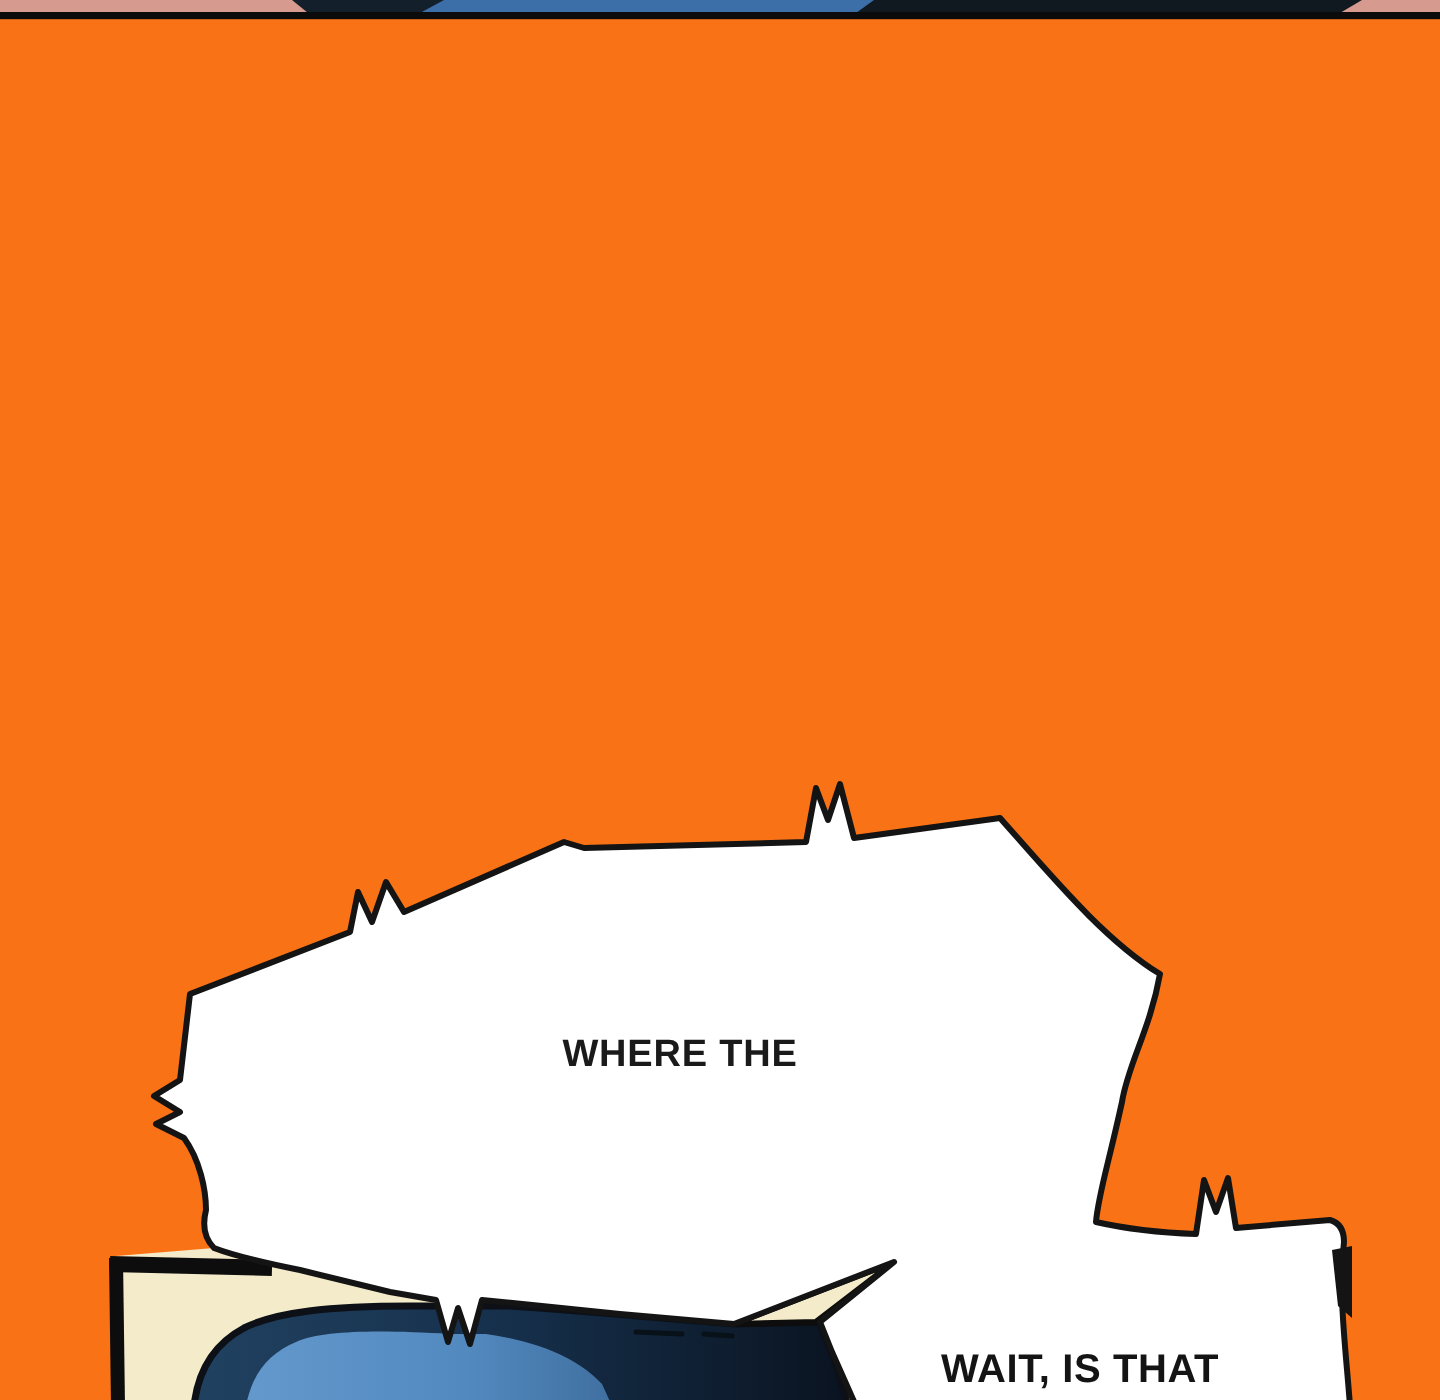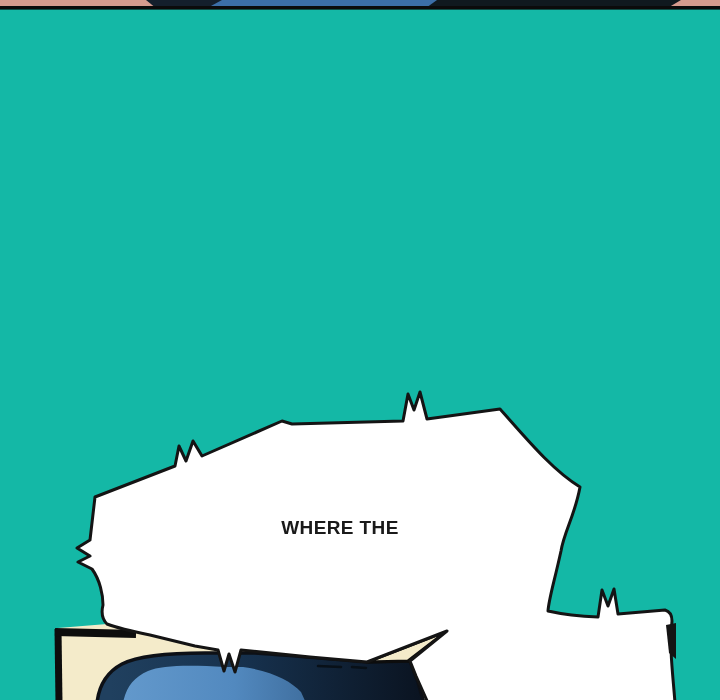--- a/index.html
+++ b/index.html
@@ -1,18 +1,18 @@
 <!DOCTYPE html>
 <html><head>
 <meta charset="utf-8">
 <style>
   html,body{margin:0;padding:0;background:#ffffff;}
   .stage{
     position:relative;width:720px;height:700px;overflow:hidden;
-    background:#14b8a6;
+    background:#f97316;
     font-family:"Liberation Sans","DejaVu Sans",sans-serif;
   }
   .stage svg{position:absolute;left:0;top:0;display:block;}
   .bubble-text{
     position:absolute;left:190px;top:517px;width:300px;
     text-align:center;
     font-size:19px;line-height:22px;font-weight:700;
     letter-spacing:0.4px;color:#1a1a1a;
     user-select:none;
   }
@@ -83,14 +83,15 @@
          Q100,617 103,605
          C103,595 100,580 92,569
          L78,562 L90,556 L77,548 L90,540 Z" fill="#ffffff" stroke="#141414" stroke-width="3" stroke-linejoin="round"></path>
     <polygon points="666,625 676,623 676,659 669,653" fill="#141414"></polygon>
   </svg>
 
   <div class="bubble-text">
     <div>WHERE THE</div>
   </div>
 
+  <div class="caption-text">WAIT, IS THAT</div>
 
 </div>
 
 </body></html>

